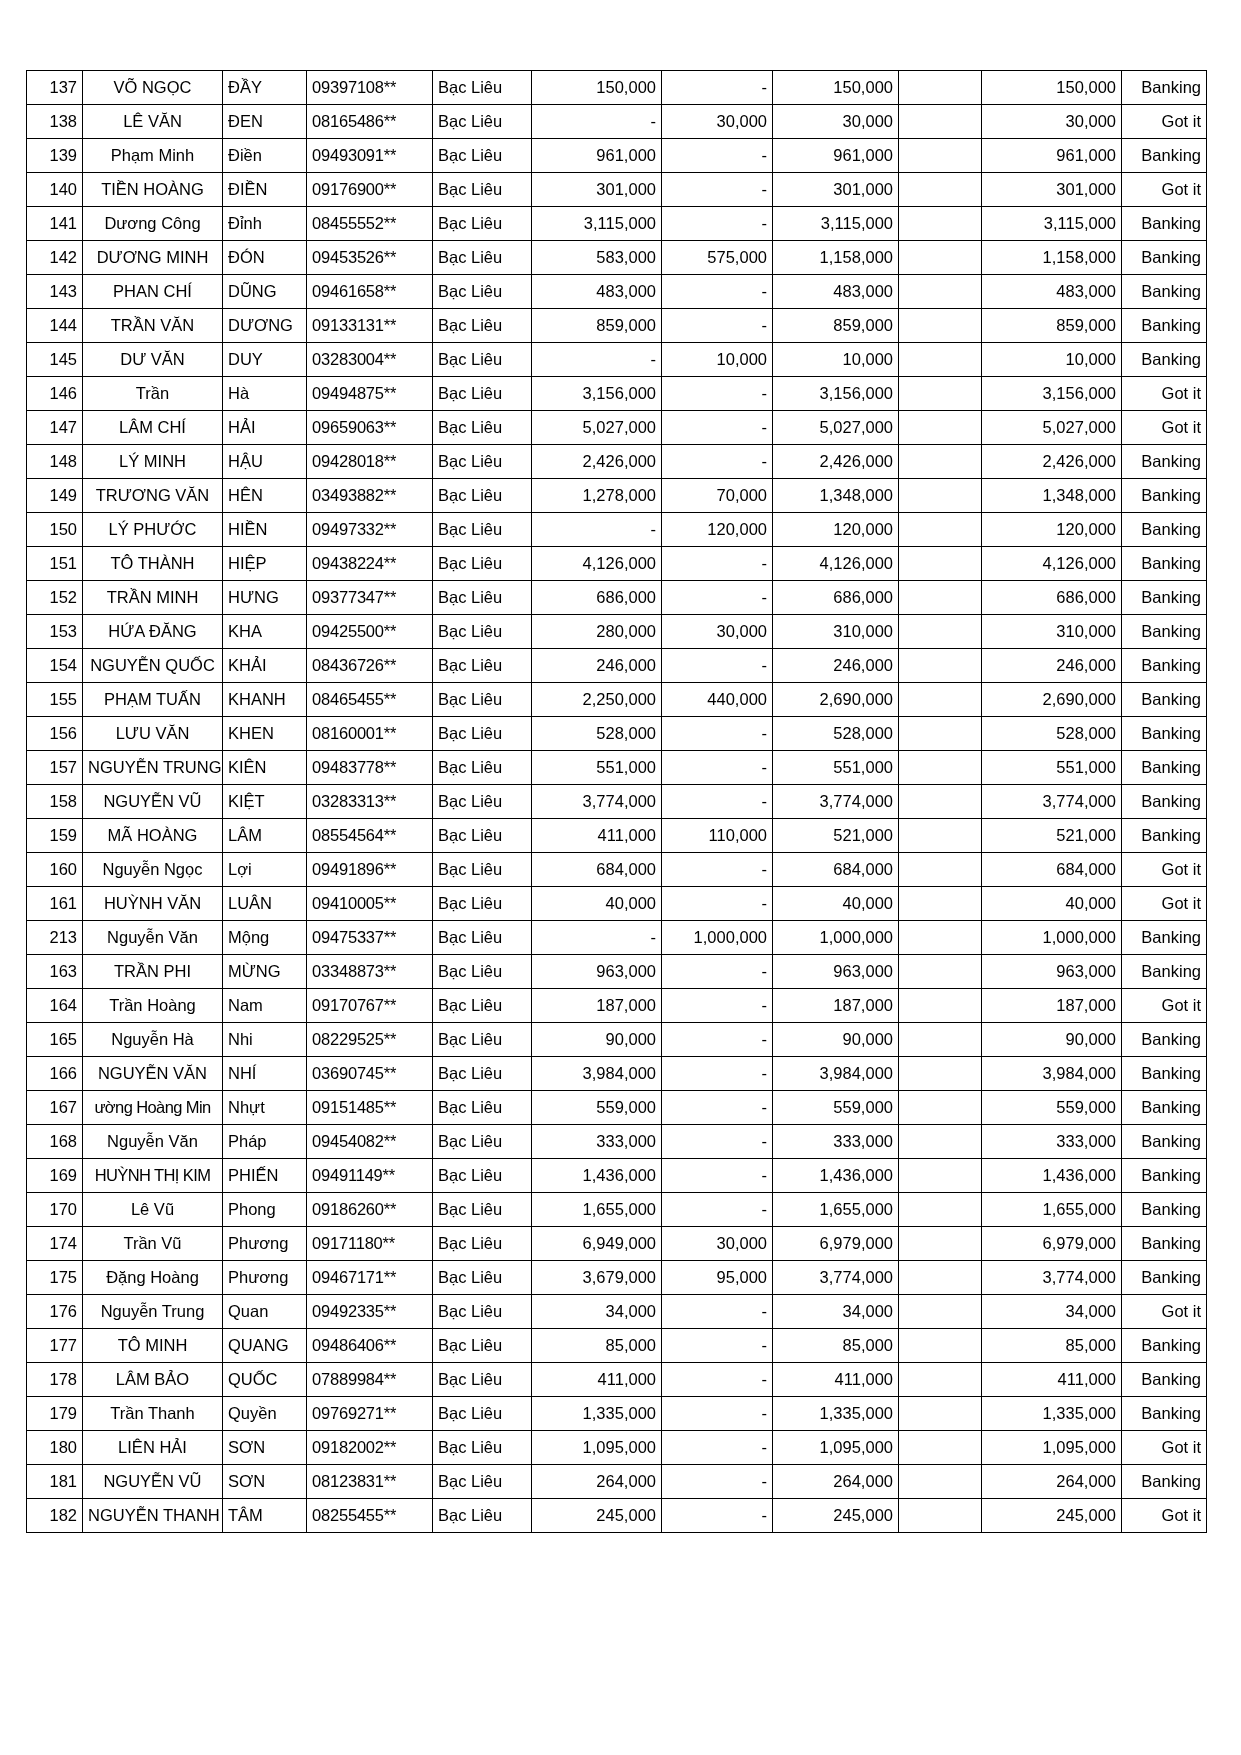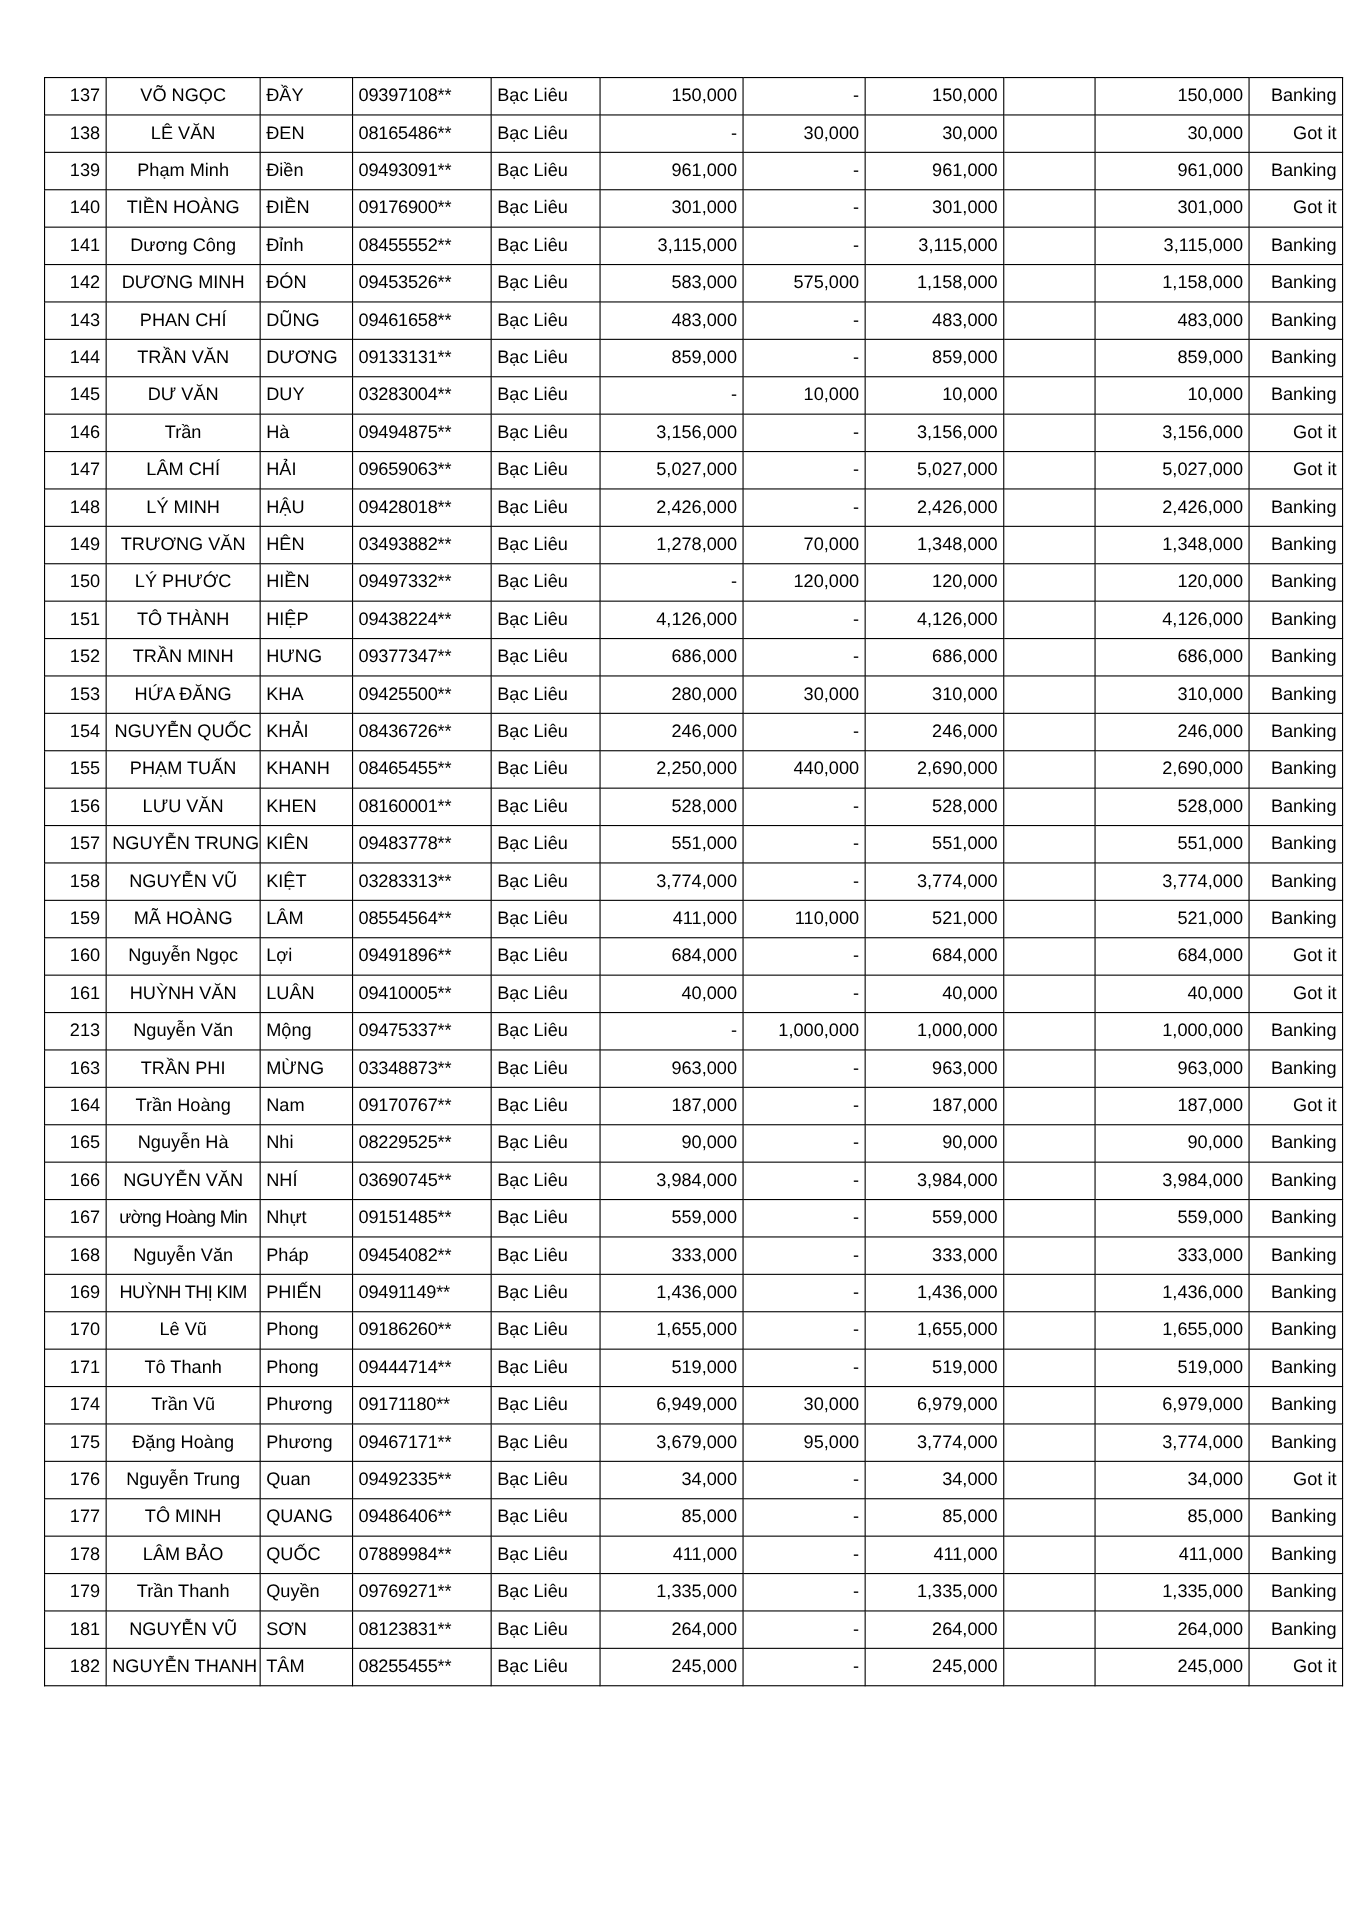--- a/index.html
+++ b/index.html
@@ -11,21 +11,21 @@
     width: 1241px;
     height: 1755px;
     font-family: "Liberation Sans", sans-serif;
     color: #000000;
   }
   .page {
     position: relative;
     width: 1241px;
     height: 1755px;
     box-sizing: border-box;
-    padding: 70px 30px 0 40px;
+    padding: 70px 30px 0 26px;
   }
   table.ledger {
     border-collapse: collapse;
     table-layout: fixed;
     width: 1180px;
     font-size: 16.5px;
   }
   table.ledger td {
     border: 1px solid #000000;
     height: 33px;
@@ -514,33 +514,20 @@
           <td class="phone">09186260**</td>
           <td class="prov">Bạc Liêu</td>
           <td class="amt">1,655,000</td>
           <td class="amt">-</td>
           <td class="amt">1,655,000</td>
           <td class="blank"></td>
           <td class="amt">1,655,000</td>
           <td class="status">Banking</td>
         </tr>
         <tr>
-          <td class="no">171</td>
-          <td class="first">Tô Thanh</td>
-          <td class="last">Phong</td>
-          <td class="phone">09444714**</td>
-          <td class="prov">Bạc Liêu</td>
-          <td class="amt">519,000</td>
-          <td class="amt">-</td>
-          <td class="amt">519,000</td>
-          <td class="blank"></td>
-          <td class="amt">519,000</td>
-          <td class="status">Banking</td>
-        </tr>
-        <tr>
           <td class="no">174</td>
           <td class="first">Trần Vũ</td>
           <td class="last">Phương</td>
           <td class="phone">09171180**</td>
           <td class="prov">Bạc Liêu</td>
           <td class="amt">6,949,000</td>
           <td class="amt">30,000</td>
           <td class="amt">6,979,000</td>
           <td class="blank"></td>
           <td class="amt">6,979,000</td>
@@ -603,20 +590,33 @@
           <td class="first">Trần Thanh</td>
           <td class="last">Quyền</td>
           <td class="phone">09769271**</td>
           <td class="prov">Bạc Liêu</td>
           <td class="amt">1,335,000</td>
           <td class="amt">-</td>
           <td class="amt">1,335,000</td>
           <td class="blank"></td>
           <td class="amt">1,335,000</td>
           <td class="status">Banking</td>
+        </tr>
+        <tr>
+          <td class="no">180</td>
+          <td class="first">LIÊN HẢI</td>
+          <td class="last">SƠN</td>
+          <td class="phone">09182002**</td>
+          <td class="prov">Bạc Liêu</td>
+          <td class="amt">1,095,000</td>
+          <td class="amt">-</td>
+          <td class="amt">1,095,000</td>
+          <td class="blank"></td>
+          <td class="amt">1,095,000</td>
+          <td class="status">Got it</td>
         </tr>
         <tr>
           <td class="no">181</td>
           <td class="first">NGUYỄN VŨ</td>
           <td class="last">SƠN</td>
           <td class="phone">08123831**</td>
           <td class="prov">Bạc Liêu</td>
           <td class="amt">264,000</td>
           <td class="amt">-</td>
           <td class="amt">264,000</td>

